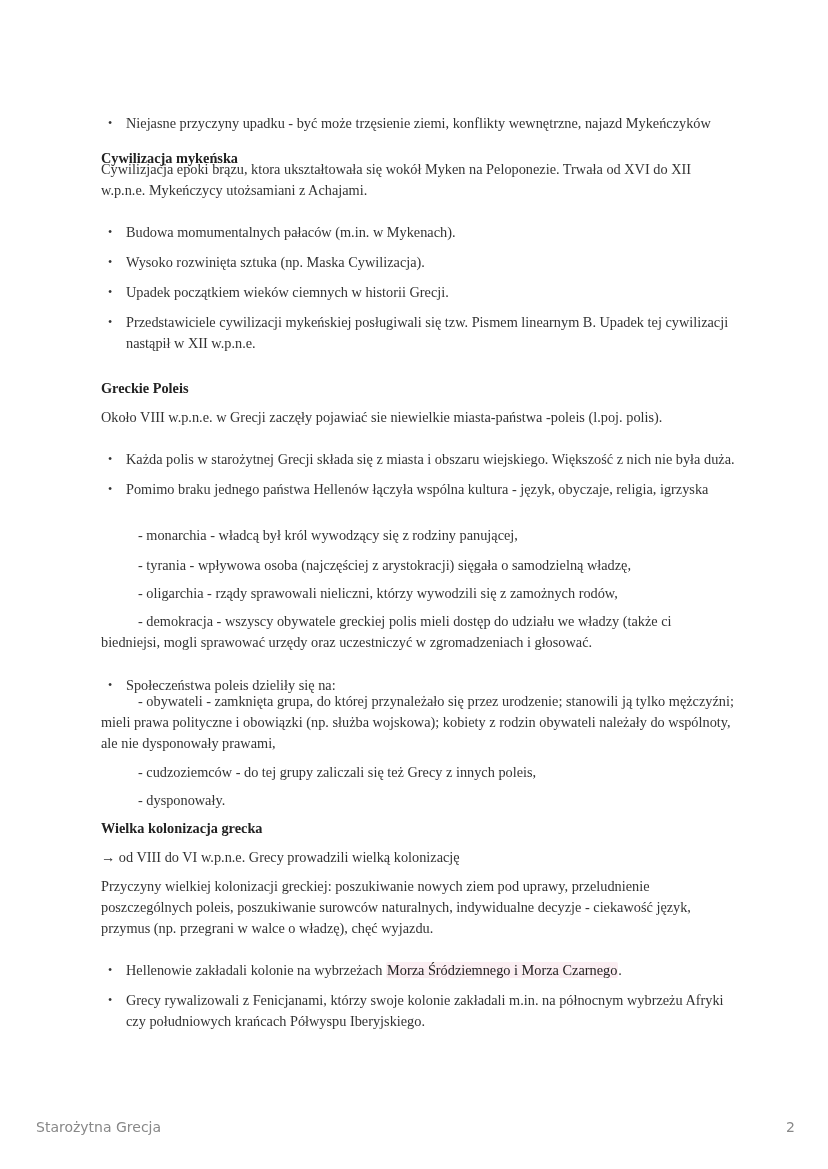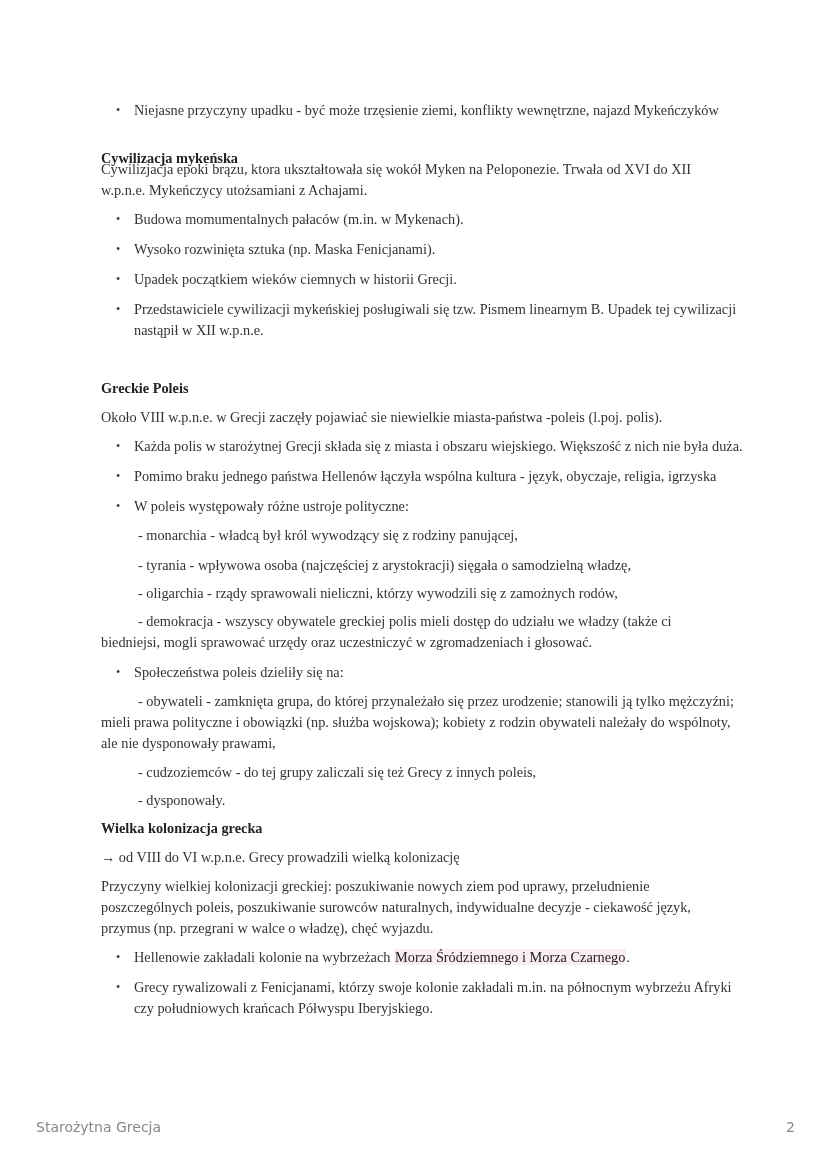--- a/index.html
+++ b/index.html
@@ -2,49 +2,48 @@
 <html><head>
   <meta charset="utf-8">
   <style>
     html, body { margin: 0; padding: 0; background: #ffffff; }
     body { width: 828px; height: 1169px; position: relative; overflow: hidden;
            font-family: "Liberation Serif", serif; color: #333333; font-size: 14.3px; }
     .page { position: absolute; left: 0; top: 0; width: 828px; height: 1169px; }
     .ln { position: absolute; white-space: nowrap; line-height: 20px; }
     .h { font-weight: bold; color: #222222; }
     .bullet::before { content: "\2022"; position: absolute; left: -18px; top: 0; font-size: 12px; }
-    .bl { left: 134px; }
+    .bl { left: 126px; margin-top: 13px; }
     .pl { left: 101px; }
     .sub { left: 138px; }
     .hl { background: #fbeef2; color: #222; border-radius: 2px; padding: 0 1px; text-align: center; }
     .footer { position: absolute; font-family: "DejaVu Sans", sans-serif; font-size: 14px; color: #888; top: 1119px; }
   </style>
 </head>
 <body>
 
 <div class="page">
 
   <div class="ln bl bullet" style="top:100px">Niejasne przyczyny upadku - być może trzęsienie ziemi, konflikty wewnętrzne, najazd Mykeńczyków</div>
 
   <div class="ln pl h" style="top:148px">Cywilizacja mykeńska</div>
   <div class="ln pl" style="top:159px">Cywilizjacja epoki brązu, ktora ukształtowała się wokół Myken na Peloponezie. Trwała od XVI do XII</div>
   <div class="ln pl" style="top:180px">w.p.n.e.  Mykeńczycy utożsamiani z Achajami.</div>
 
   <div class="ln bl bullet" style="top:209px">Budowa momumentalnych pałaców (m.in. w Mykenach).</div>
-  <div class="ln bl bullet" style="top:239px">Wysoko rozwinięta sztuka (np. Maska Fenicjanami).</div>
+  <div class="ln bl bullet" style="top:239px">Wysoko rozwinięta sztuka (np. Maska Cywilizacja).</div>
   <div class="ln bl bullet" style="top:269px">Upadek początkiem wieków ciemnych w historii Grecji.</div>
   <div class="ln bl bullet" style="top:299px">Przedstawiciele cywilizacji mykeńskiej posługiwali się tzw. Pismem linearnym B. Upadek tej cywilizacji</div>
   <div class="ln bl" style="top:320px">nastąpił w XII w.p.n.e.</div>
 
   <div class="ln pl h" style="top:378px">Greckie Poleis</div>
   <div class="ln pl" style="top:407px">Około VIII w.p.n.e. w Grecji zaczęły pojawiać sie niewielkie miasta-państwa -poleis (l.poj. polis).</div>
 
   <div class="ln bl bullet" style="top:436px">Każda polis w starożytnej Grecji składa się z miasta i obszaru wiejskiego. Większość z nich nie była duża.</div>
   <div class="ln bl bullet" style="top:466px">Pomimo braku jednego państwa Hellenów łączyła wspólna kultura - język, obyczaje, religia, igrzyska</div>
-  <div class="ln bl bullet" style="top:496px">W poleis występowały różne ustroje polityczne:</div>
 
   <div class="ln sub" style="top:525px">- monarchia - władcą był król wywodzący się z rodziny panującej,</div>
   <div class="ln sub" style="top:555px">- tyrania - wpływowa osoba (najczęściej z arystokracji) sięgała o samodzielną władzę,</div>
   <div class="ln sub" style="top:583px">- oligarchia - rządy sprawowali nieliczni, którzy wywodzili się z zamożnych rodów,</div>
   <div class="ln sub" style="top:611px">- demokracja - wszyscy obywatele greckiej polis mieli dostęp do udziału we władzy (także ci</div>
   <div class="ln pl" style="top:632px">biedniejsi, mogli sprawować urzędy oraz uczestniczyć w zgromadzeniach i głosować.</div>
 
   <div class="ln bl bullet" style="top:662px">Społeczeństwa poleis dzieliły się na:</div>
   <div class="ln sub" style="top:691px">- obywateli - zamknięta grupa, do której przynależało się przez urodzenie; stanowili ją tylko mężczyźni;</div>
   <div class="ln pl" style="top:712px">mieli prawa polityczne i obowiązki (np. służba wojskowa); kobiety z rodzin obywateli należały do wspólnoty,</div>

